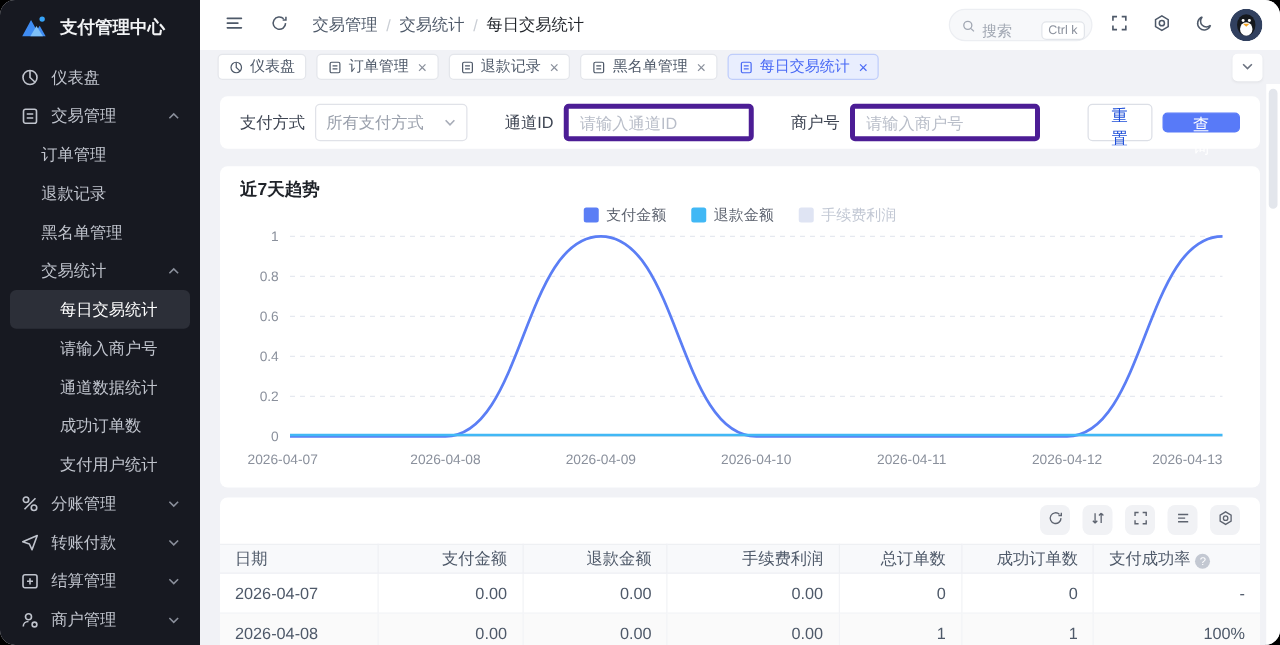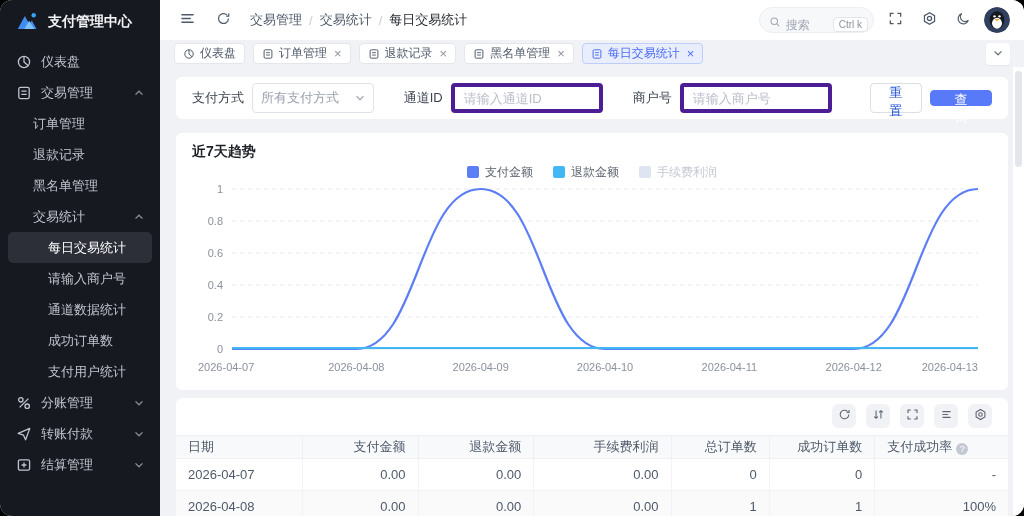--- a/index.html
+++ b/index.html
@@ -191,20 +191,35 @@
           </span>
         </div>
         <div class="side-item lvl0">
           <span class="icn">
             <svg viewBox="0 0 16 16" fill="none" stroke="currentColor" stroke-width="1.3">
               <rect x="2.4" y="2.8" width="11.2" height="10.4" rx="1.6"></rect>
               <path d="M5.6 8h4.8M8 5.6v5"></path>
             </svg>
           </span>
           <span>结算管理</span>
+          <span class="chev">
+            <svg viewBox="0 0 10 10">
+              <path d="m1.5 3.4 3.5 3.4 3.5-3.4" fill="none" stroke="currentColor" stroke-width="1.3"></path>
+            </svg>
+          </span>
+        </div>
+        <div class="side-item lvl0">
+          <span class="icn">
+            <svg viewBox="0 0 16 16" fill="none" stroke="currentColor" stroke-width="1.3">
+              <circle cx="6.8" cy="5.4" r="2.4"></circle>
+              <path d="M2.6 13.2c0-2.5 1.9-4 4.2-4"></path>
+              <circle cx="11.6" cy="11.6" r="1.9"></circle>
+            </svg>
+          </span>
+          <span>商户管理</span>
           <span class="chev">
             <svg viewBox="0 0 10 10">
               <path d="m1.5 3.4 3.5 3.4 3.5-3.4" fill="none" stroke="currentColor" stroke-width="1.3"></path>
             </svg>
           </span>
         </div>
         <div class="side-item lvl0"></div>
       </nav>
   </aside>
 

